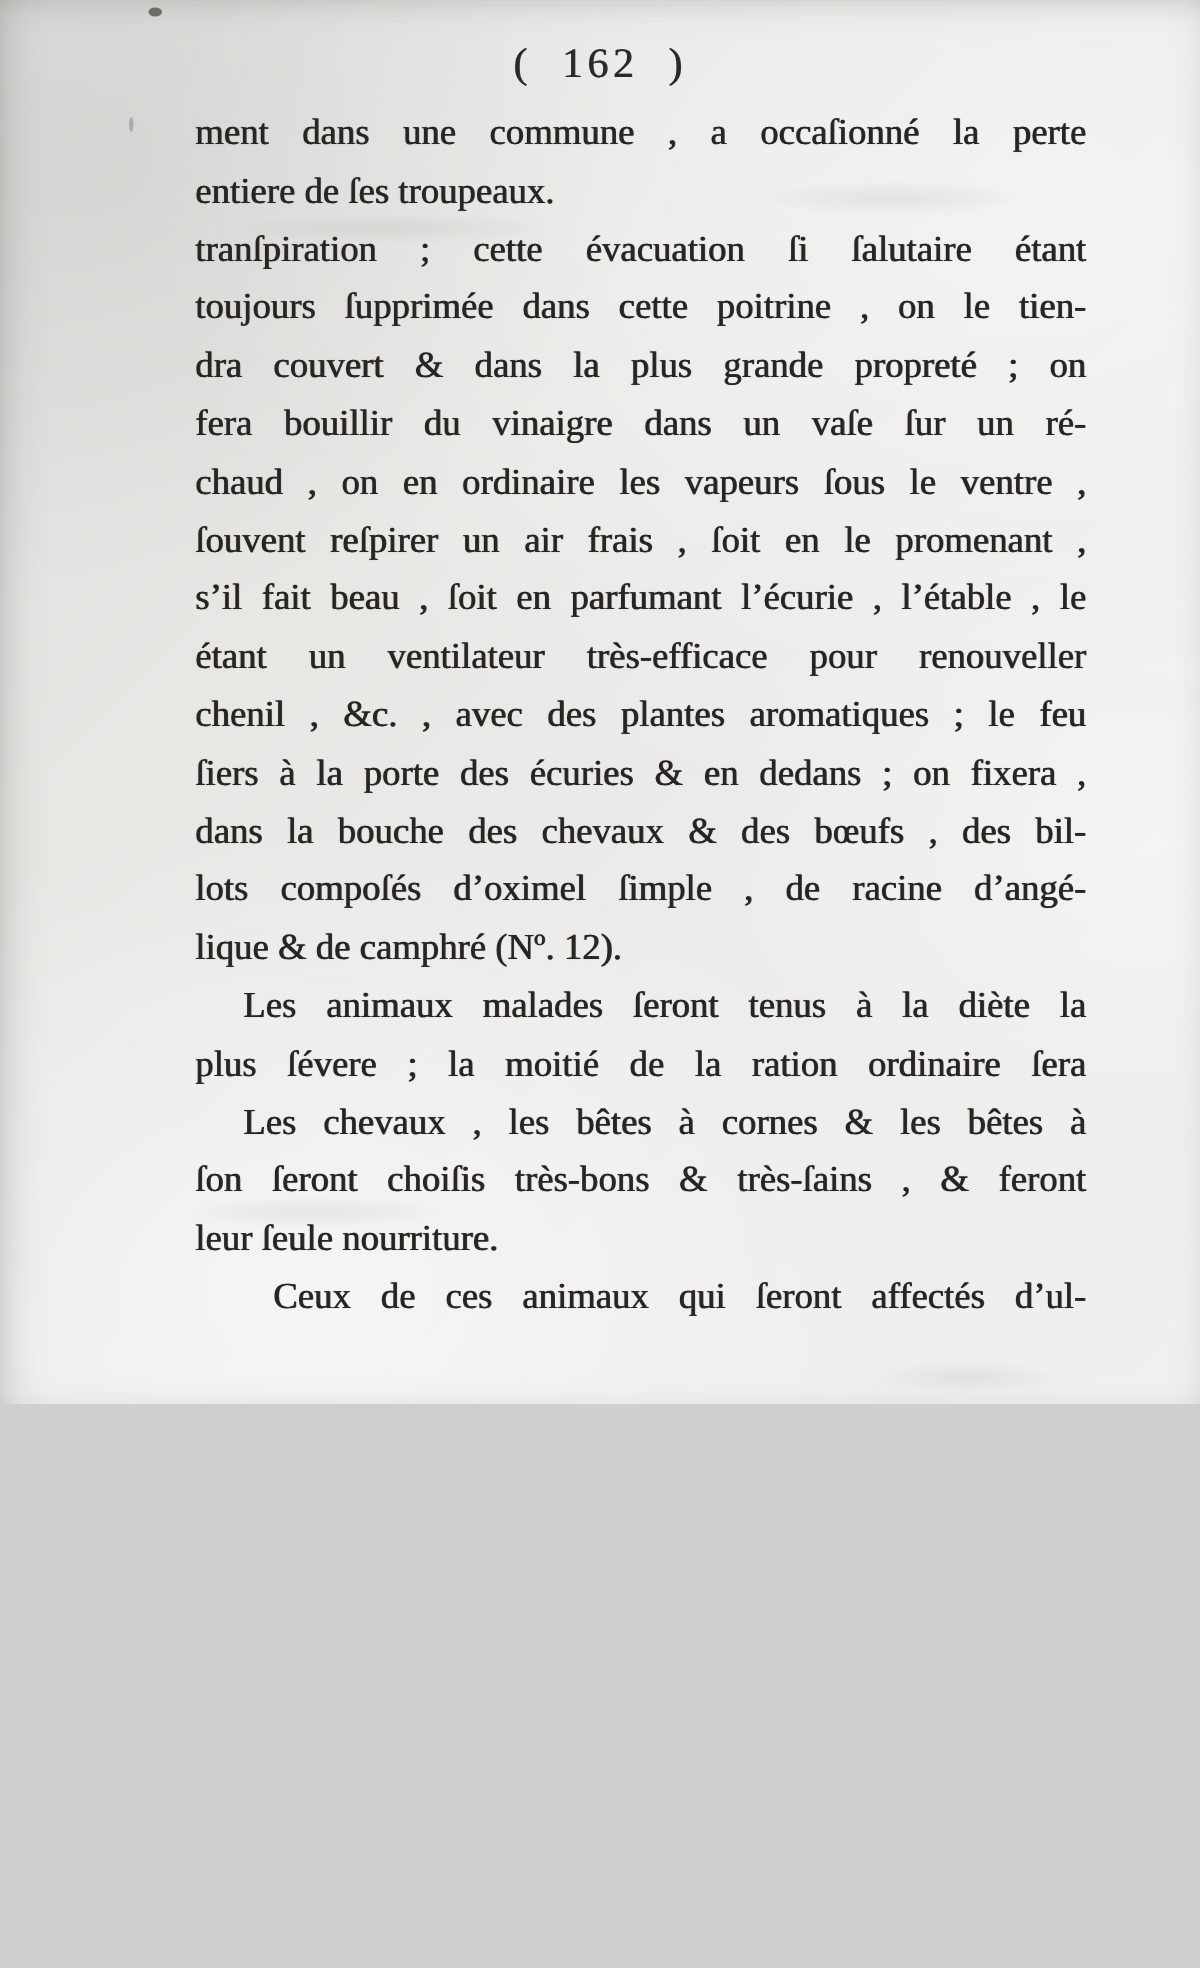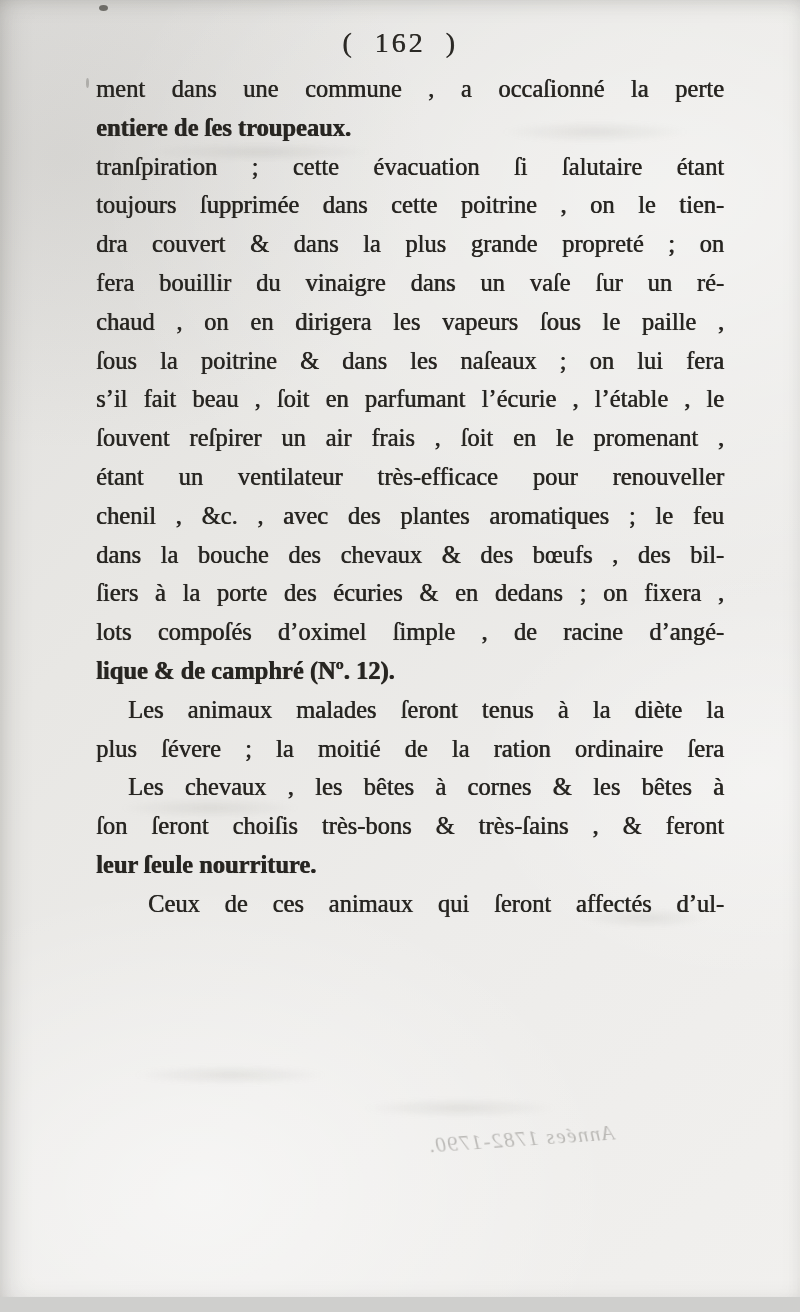--- a/index.html
+++ b/index.html
@@ -1,19 +1,19 @@
 <!DOCTYPE html>
 <html><head>
 <meta charset="utf-8">
 <style>
   html,body{margin:0;padding:0;}
   body{width:800px;height:1312px;background:#cfcfcd;font-family:"Liberation Serif","DejaVu Serif",serif;}
 
   .page{
-    position:relative;width:800px;height:1297px;overflow:hidden;
+    position:relative;width:800px;height:936px;overflow:hidden;
     background:
       radial-gradient(ellipse 900px 650px at 85% 15%, rgba(255,255,255,0.45), transparent 65%),
       radial-gradient(ellipse 700px 520px at 25% 92%, rgba(255,255,255,0.5), transparent 60%),
       radial-gradient(ellipse 520px 420px at 8% 12%, rgba(150,148,142,0.16), transparent 70%),
       radial-gradient(ellipse 420px 300px at 95% 60%, rgba(255,255,255,0.35), transparent 70%),
       linear-gradient(135deg,#e0dfdd 0%,#e8e7e4 35%,#edeceA 65%,#f1f0ee 100%);
     box-shadow: inset 16px 0 34px -22px rgba(90,88,82,0.45),
                 inset 0 12px 28px -20px rgba(90,88,82,0.35),
                 inset -10px 0 26px -20px rgba(120,118,112,0.25);
   }
@@ -28,22 +28,23 @@
   }
 
   .textblock{position:absolute;left:96px;top:70px;width:628px;}
 
   .ln{
     font-size:24.5px;line-height:38.8px;
     color:#272521;
     text-align:justify;text-align-last:justify;
     text-shadow:0.55px 0 0 rgba(39,37,33,0.9), 0 0 1px rgba(39,37,33,0.22);
     white-space:normal;
+    margin-left:34px;
   }
-  .ln.last{text-align-last:left;font-weight:bold;}
+  .ln.last{text-align-last:left;}
   .ln.indent{text-indent:32px;}
   .ln.indent-lg{text-indent:52px;}
   .ln.gap{margin-top:10px;}
 
   .bleed{
     position:absolute;top:1120px;left:392px;width:258px;height:40px;
     font-size:21px;line-height:38px;font-style:italic;
     color:rgba(108,106,101,0.40);
     text-align:center;letter-spacing:1.5px;
     transform:scaleX(-1) rotate(4deg);
@@ -74,28 +75,27 @@
 
   <div class="pagenum">( 162 )</div>
 
   <div class="textblock">
     <div class="ln">ment dans une commune , a occaſionné la perte</div>
     <div class="ln last">entiere de ſes troupeaux.</div>
     <div class="ln">tranſpiration ; cette évacuation ſi ſalutaire étant</div>
     <div class="ln">toujours ſupprimée dans cette poitrine , on le tien-</div>
     <div class="ln">dra couvert &amp; dans la plus grande propreté ; on</div>
     <div class="ln">fera bouillir du vinaigre dans un vaſe ſur un ré-</div>
-    <div class="ln">chaud , on en dirigera les vapeurs ſous le paille ,</div>
-    <div class="ln">ſous la poitrine &amp; dans les naſeaux ; on lui fera</div>
+    <div class="ln">chaud , on en ordinaire les vapeurs ſous le ventre ,</div>
+    <div class="ln">ſouvent reſpirer un air frais , ſoit en le promenant ,</div>
     <div class="ln">s’il fait beau , ſoit en parfumant l’écurie , l’étable , le</div>
-    <div class="ln">ſouvent reſpirer un air frais , ſoit en le promenant ,</div>
     <div class="ln">étant un ventilateur très-efficace pour renouveller</div>
     <div class="ln">chenil , &amp;c. , avec des plantes aromatiques ; le feu</div>
+    <div class="ln">ſiers à la porte des écuries &amp; en dedans ; on fixera ,</div>
     <div class="ln">dans la bouche des chevaux &amp; des bœufs , des bil-</div>
-    <div class="ln">ſiers à la porte des écuries &amp; en dedans ; on fixera ,</div>
     <div class="ln">lots compoſés d’oximel ſimple , de racine d’angé-</div>
     <div class="ln last">lique &amp; de camphré (Nº. 12).</div>
     <div class="ln indent">Les animaux malades ſeront tenus à la diète la</div>
     <div class="ln">plus ſévere ; la moitié de la ration ordinaire ſera</div>
     <div class="ln indent">Les chevaux , les bêtes à cornes &amp; les bêtes à</div>
     <div class="ln">ſon ſeront choiſis très-bons &amp; très-ſains , &amp; feront</div>
     <div class="ln last">leur ſeule nourriture.</div>
     <div class="ln indent-lg">Ceux de ces animaux qui ſeront affectés d’ul-</div>
   </div>
 

